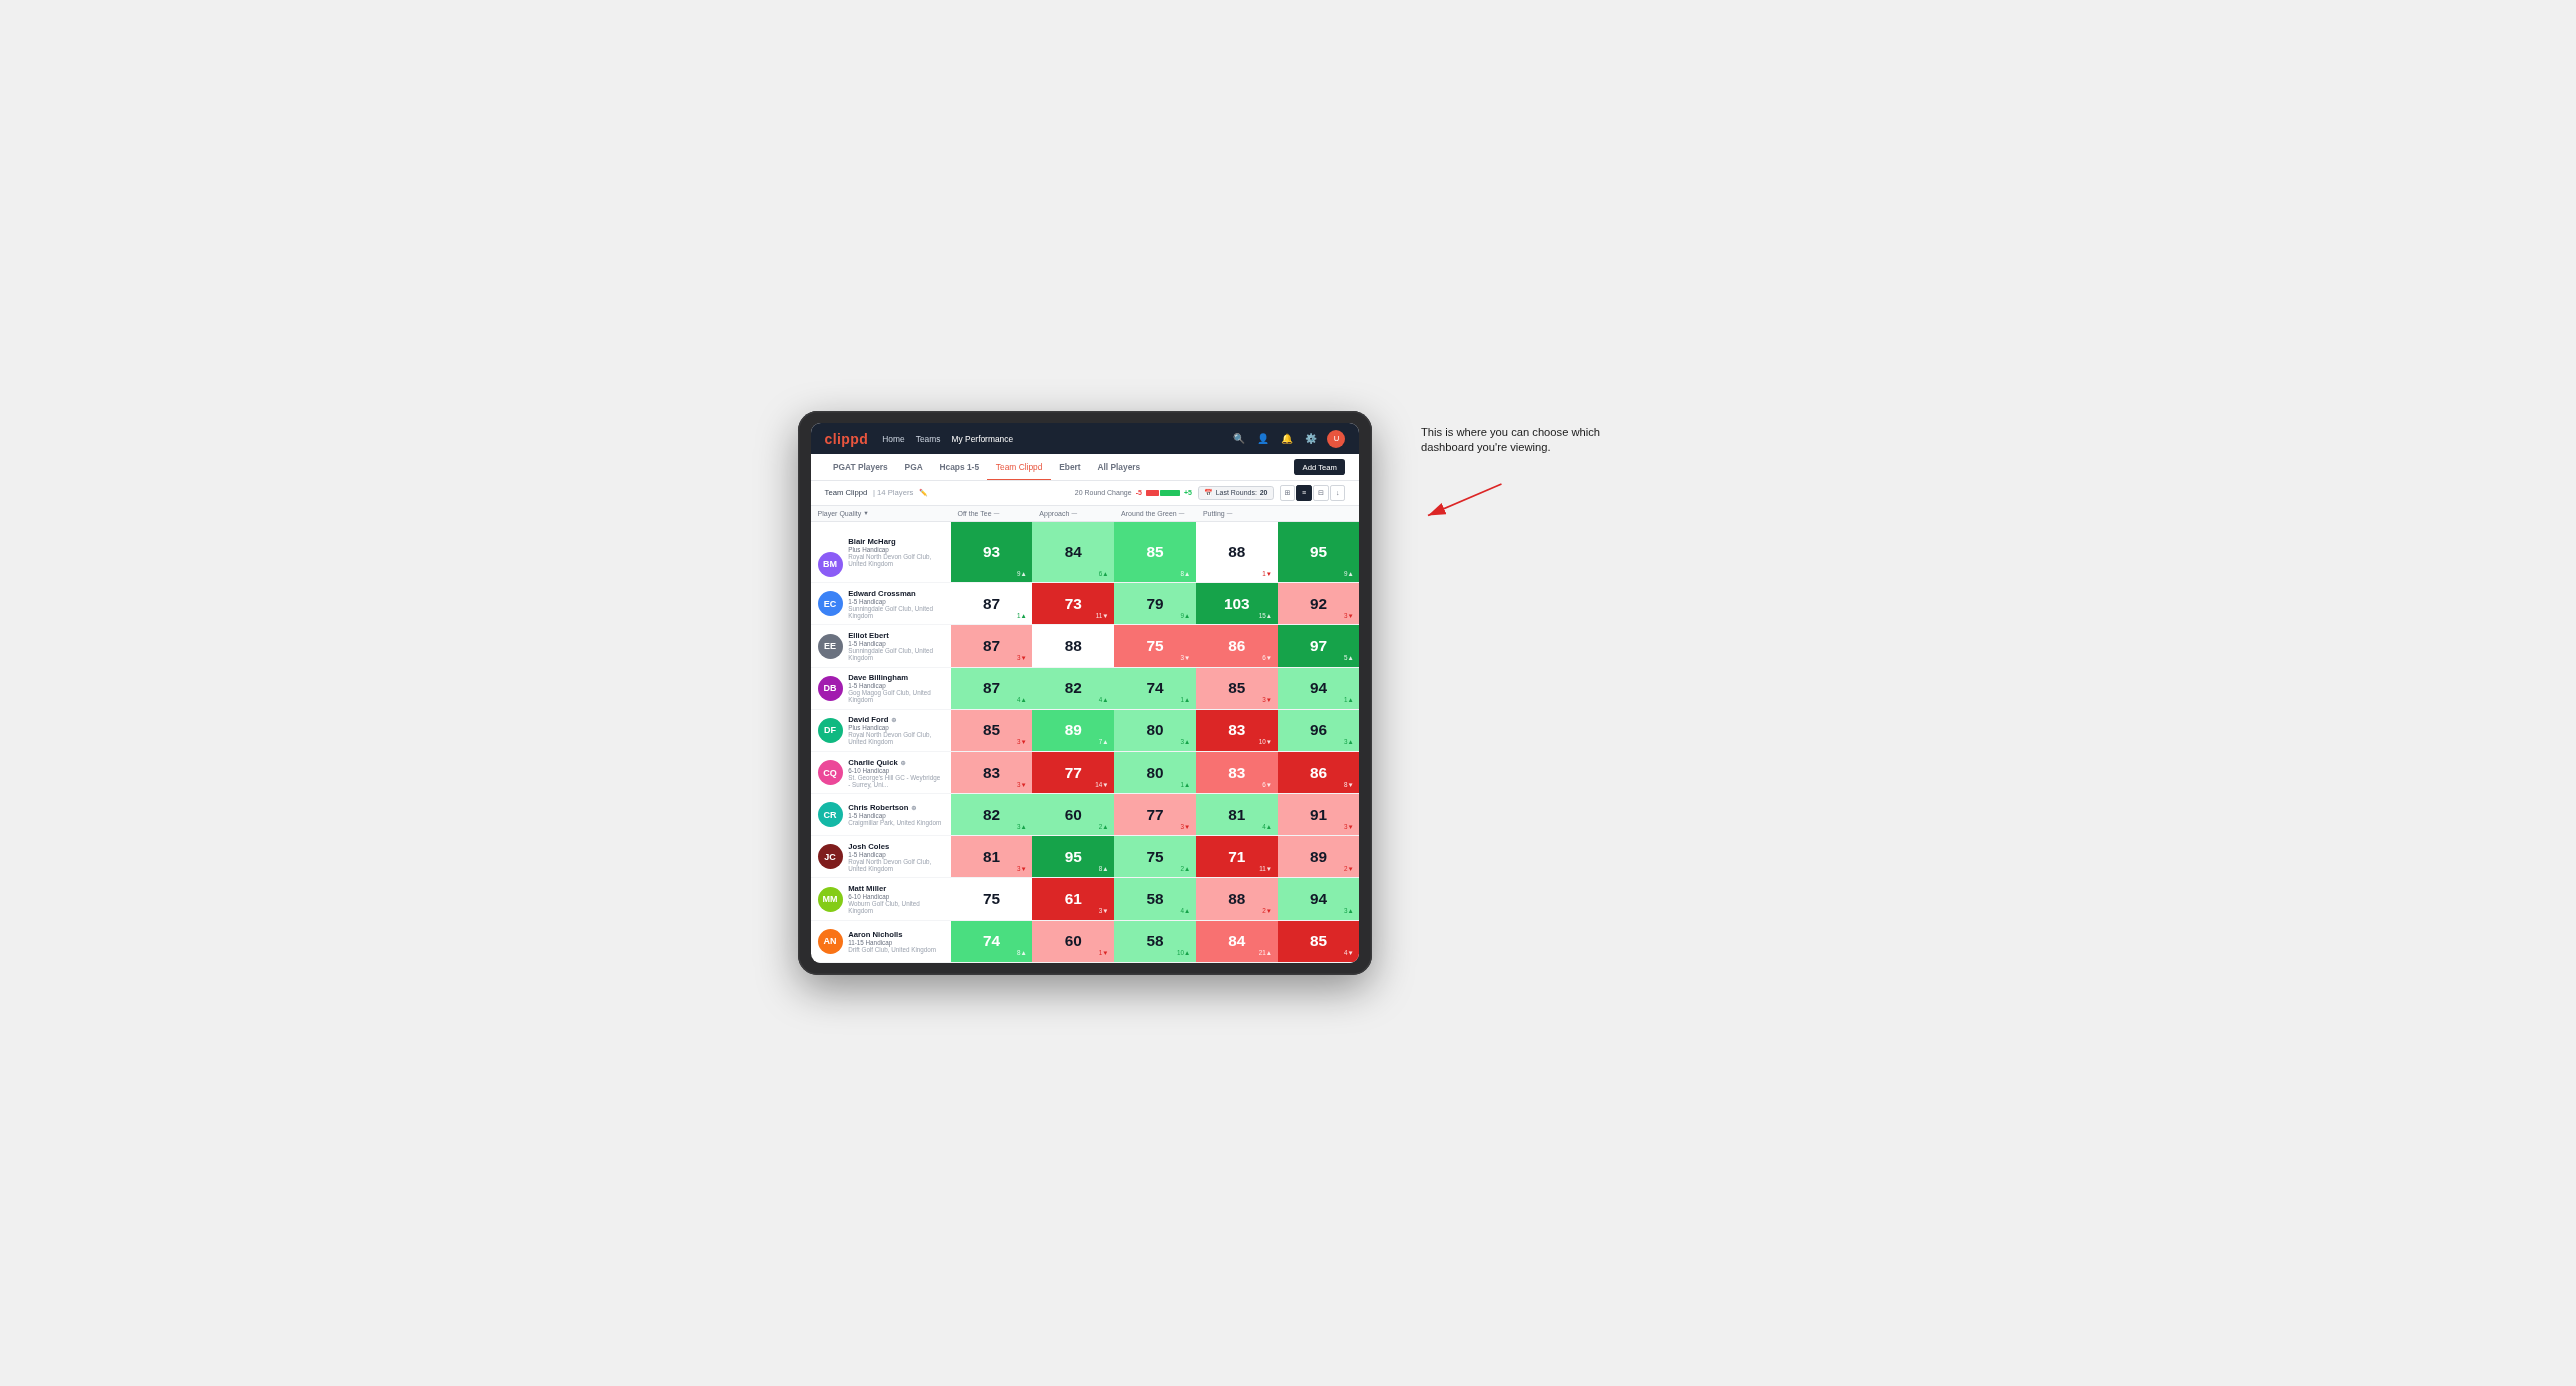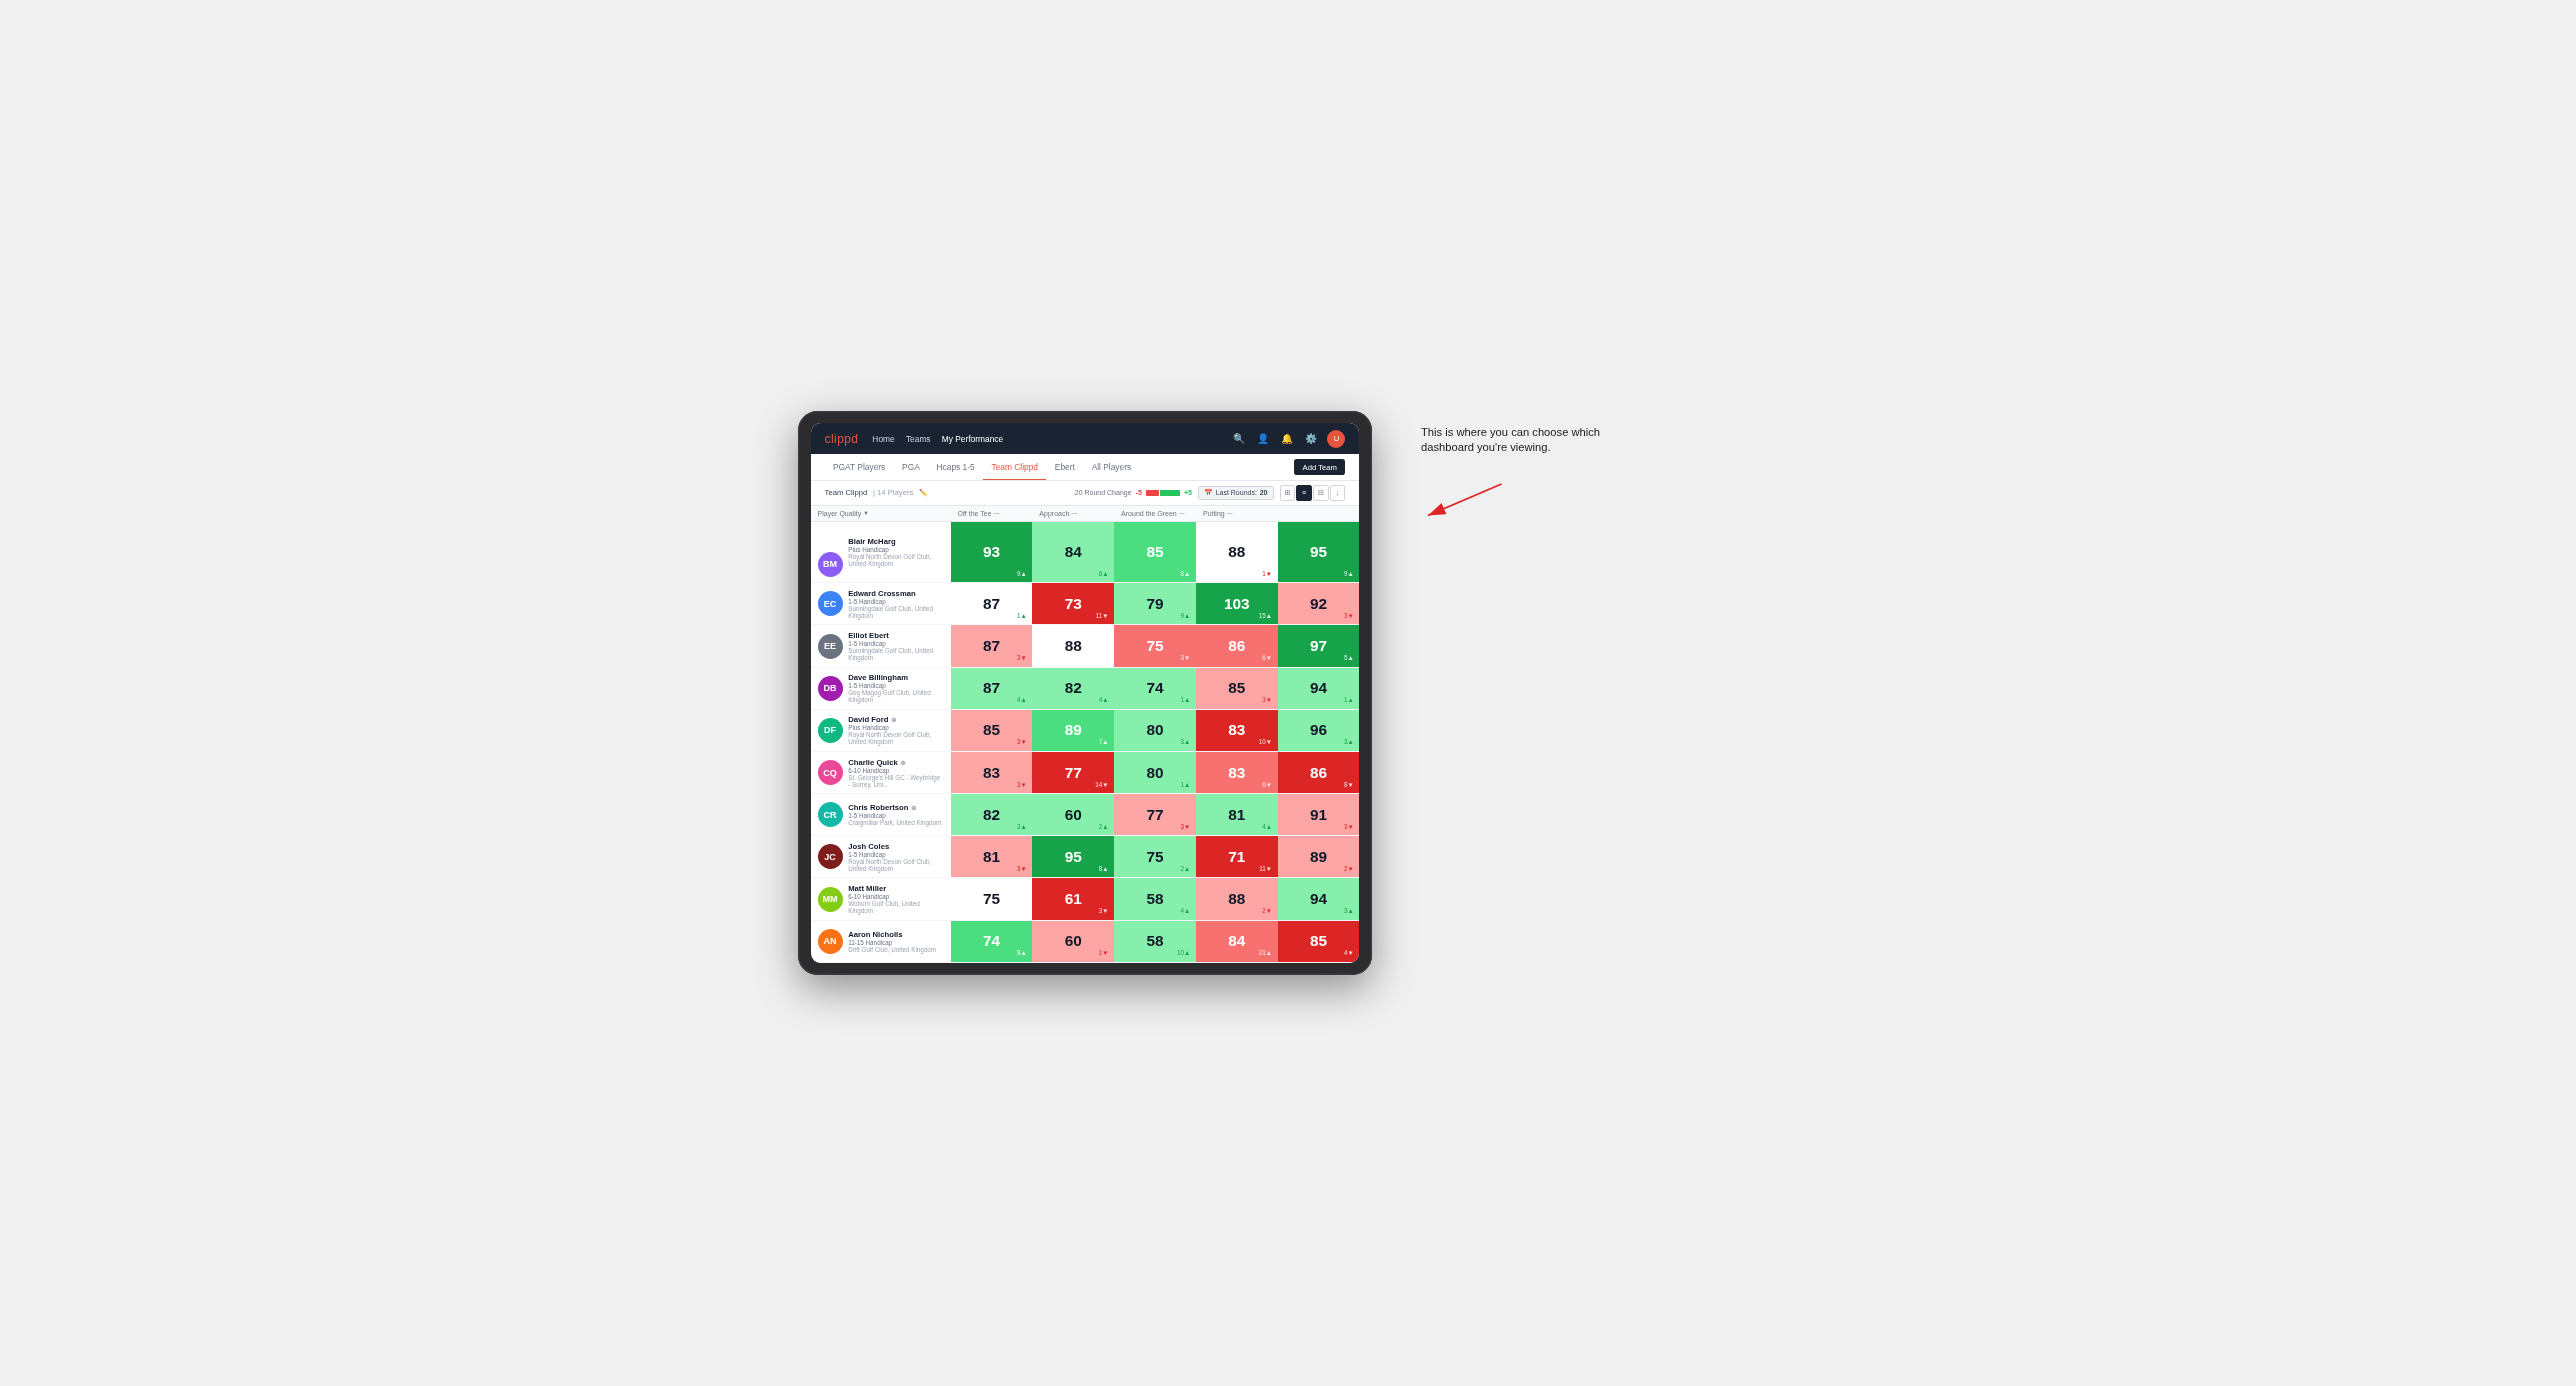--- a/index.html
+++ b/index.html
@@ -38,22 +38,22 @@
     .top-nav {
       background: #1a2332;
       display: flex;
       align-items: center;
       padding: 0 14px;
       height: 31px;
       gap: 14px;
     }
     .logo {
       color: #e8553e;
-      font-weight: 400;
-      font-size: 12px;
+      font-weight: 700;
+      font-size: 14px;
       letter-spacing: 0.4px;
     }
     .nav-links {
       display: flex;
       gap: 11.2px;
       align-items: center;
     }
     .nav-link {
       color: #cdd5e0;
       font-size: 8.4px;
@@ -109,20 +109,21 @@
     }
     .sub-nav-link {
       color: #6b7280;
       font-size: 8.4px;
       cursor: pointer;
       padding: 0 8.4px;
       height: 26.6px;
       display: flex;
       align-items: center;
       border-bottom: 1.4px solid transparent;
+      font-weight: bold;
     }
     .sub-nav-link.active {
       color: #e8553e;
       border-bottom: 1.4px solid #e8553e;
       font-weight: 500;
     }
     .add-team-btn {
       background: #1a2332;
       color: #fff;
       border: none;

